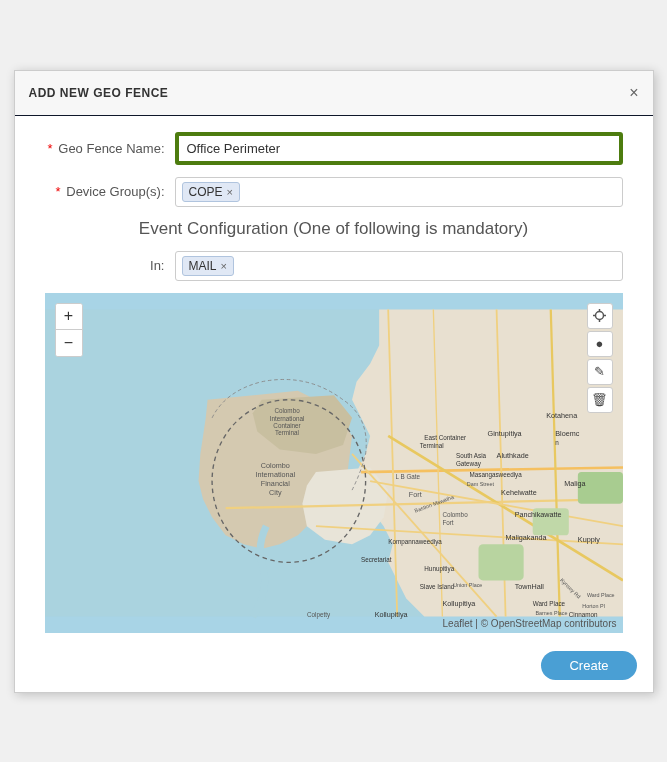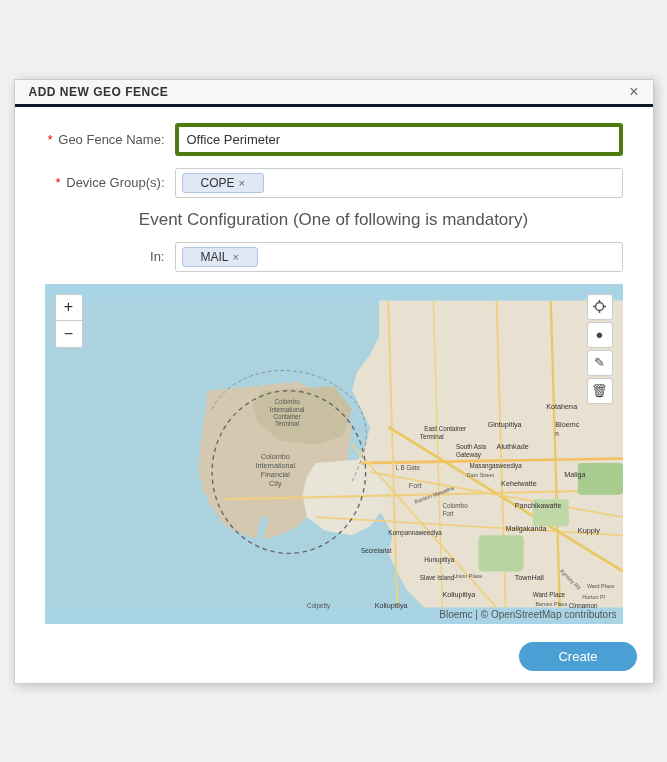--- a/index.html
+++ b/index.html
@@ -14,22 +14,22 @@
       width: 667px;
     }
     .dialog {
       background: #fff;
       border: 1px solid #ccc;
       width: 640px;
       box-shadow: 2px 2px 10px rgba(0,0,0,0.2);
     }
     .dialog-header {
       background: #f7f7f7;
-      border-bottom: 3px solid #0f172a;
-      padding: 4px 14px;
+      border-bottom: 1px solid #0f172a;
+      padding: 14px 14px;
       display: flex;
       justify-content: space-between;
       align-items: center;
     }
     .dialog-header-title {
       font-size: 12px;
       font-weight: bold;
       color: #333;
       letter-spacing: 0.5px;
     }
@@ -84,21 +84,21 @@
       border: 1px solid #ccc;
       border-radius: 3px;
       padding: 3px 6px;
       flex: 1;
       min-height: 30px;
     }
     .tag {
       background: #e0e8f5;
       border: 1px solid #b0c4de;
       border-radius: 3px;
-      padding: 2px 18px;
+      padding: 2px 6px;
       margin-right: 4px;
       font-size: 12px;
       color: #333;
       display: flex;
       align-items: center;
     }
     .tag-remove {
       margin-left: 4px;
       cursor: pointer;
       color: #666;
@@ -187,21 +187,21 @@
     .dialog-footer {
       display: flex;
       justify-content: flex-end;
       padding: 8px 16px 12px 16px;
     }
     .btn-create {
       background: #4a9fd4;
       color: #fff;
       border: none;
       border-radius: 20px;
-      padding: 7px 39px;
+      padding: 7px 28px;
       font-size: 13px;
       cursor: pointer;
       font-weight: 500;
     }
   </style>
 </head>
 <body>
 
 <div class="dialog">
   <div class="dialog-header">
@@ -367,21 +367,21 @@
             <line x1="10" y1="6.5" x2="13" y2="6.5" stroke="#555" stroke-width="1.5"></line>
           </svg>
         </button>
         <button class="map-right-btn">●</button>
         <button class="map-right-btn">✎</button>
         <button class="map-right-btn">🗑</button>
       </div>
 
       
       <div class="map-attribution">
-        <span>Bloemc | © OpenStreetMap contributors</span>
+        <span>Leaflet | © OpenStreetMap contributors</span>
       </div>
     </div>
 
   </div>
 
   <div class="dialog-footer">
     <button class="btn-create">Create</button>
   </div>
 </div>
 

